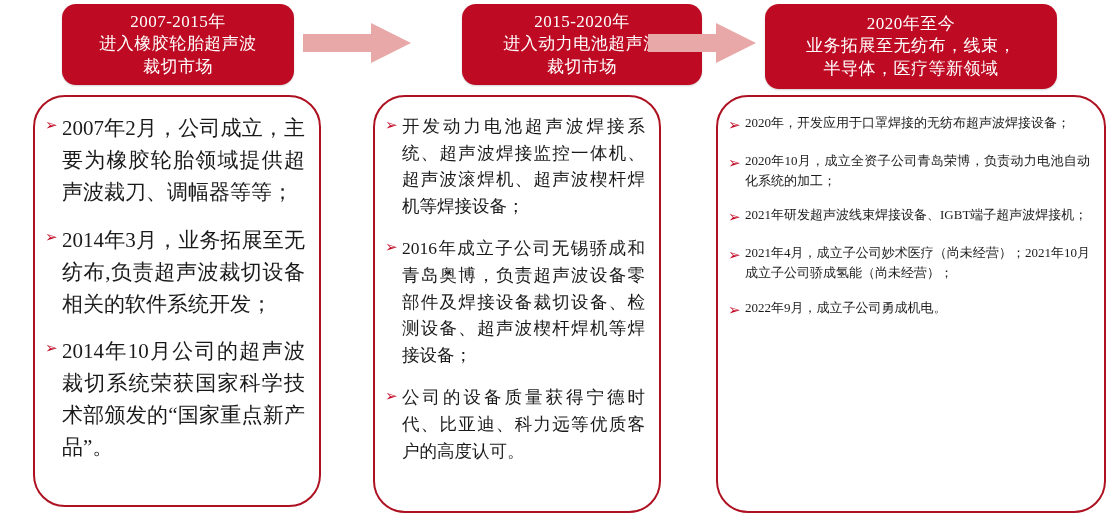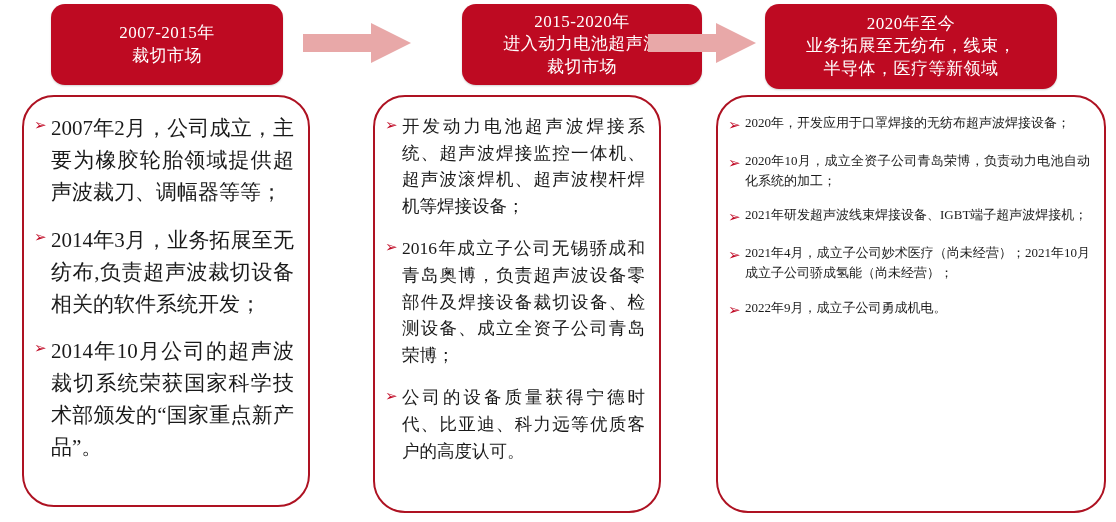--- a/index.html
+++ b/index.html
@@ -19,21 +19,21 @@
     width: 1116px;
     height: 522px;
   }
 
   
   .column {
     position: absolute;
     top: 0;
     height: 522px;
   }
-  .col-1 { left: 16px;  width: 300px; }
+  .col-1 { left: 27px;  width: 300px; }
   .col-2 { left: 373px; width: 294px; }
   .col-3 { left: 716px; width: 431px; }
 
   
   .phase-header {
     position: absolute;
     top: 4px;
     border-radius: 14px;
     background: #BE0A22;
     box-shadow: 0 1px 2px rgba(0,0,0,0.18);
@@ -119,20 +119,21 @@
   #arrow-2 { left: 648px; }
 </style>
 </head>
 <body>
 
 <div id="timeline-root">
 
   <div class="column col-1">
     <div class="phase-header">
       <span class="hdr-line">2007-2015年</span>
+      <span class="hdr-line">进入橡胶轮胎超声波</span>
       <span class="hdr-line">裁切市场</span>
     </div>
     <div class="phase-body">
       <ul class="bullet-list">
         <li class="bullet-item">
           <span class="bullet-marker">➢</span>
           <span class="bullet-text">2007年2月，公司成立，主要为橡胶轮胎领域提供超声波裁刀、调幅器等等；</span>
         </li>
         <li class="bullet-item">
           <span class="bullet-marker">➢</span>
@@ -159,21 +160,21 @@
       <span class="hdr-line">裁切市场</span>
     </div>
     <div class="phase-body">
       <ul class="bullet-list">
         <li class="bullet-item">
           <span class="bullet-marker">➢</span>
           <span class="bullet-text">开发动力电池超声波焊接系统、超声波焊接监控一体机、超声波滚焊机、超声波楔杆焊机等焊接设备；</span>
         </li>
         <li class="bullet-item">
           <span class="bullet-marker">➢</span>
-          <span class="bullet-text">2016年成立子公司无锡骄成和青岛奥博，负责超声波设备零部件及焊接设备裁切设备、检测设备、成立全资子公司青岛荣博；</span>
+          <span class="bullet-text">2016年成立子公司无锡骄成和青岛奥博，负责超声波设备零部件及焊接设备裁切设备、检测设备、超声波楔杆焊机等焊接设备；</span>
         </li>
         <li class="bullet-item">
           <span class="bullet-marker">➢</span>
           <span class="bullet-text">公司的设备质量获得宁德时代、比亚迪、科力远等优质客户的高度认可。</span>
         </li>
       </ul>
     </div>
   </div>
 
   <div class="flow-arrow" id="arrow-2">

